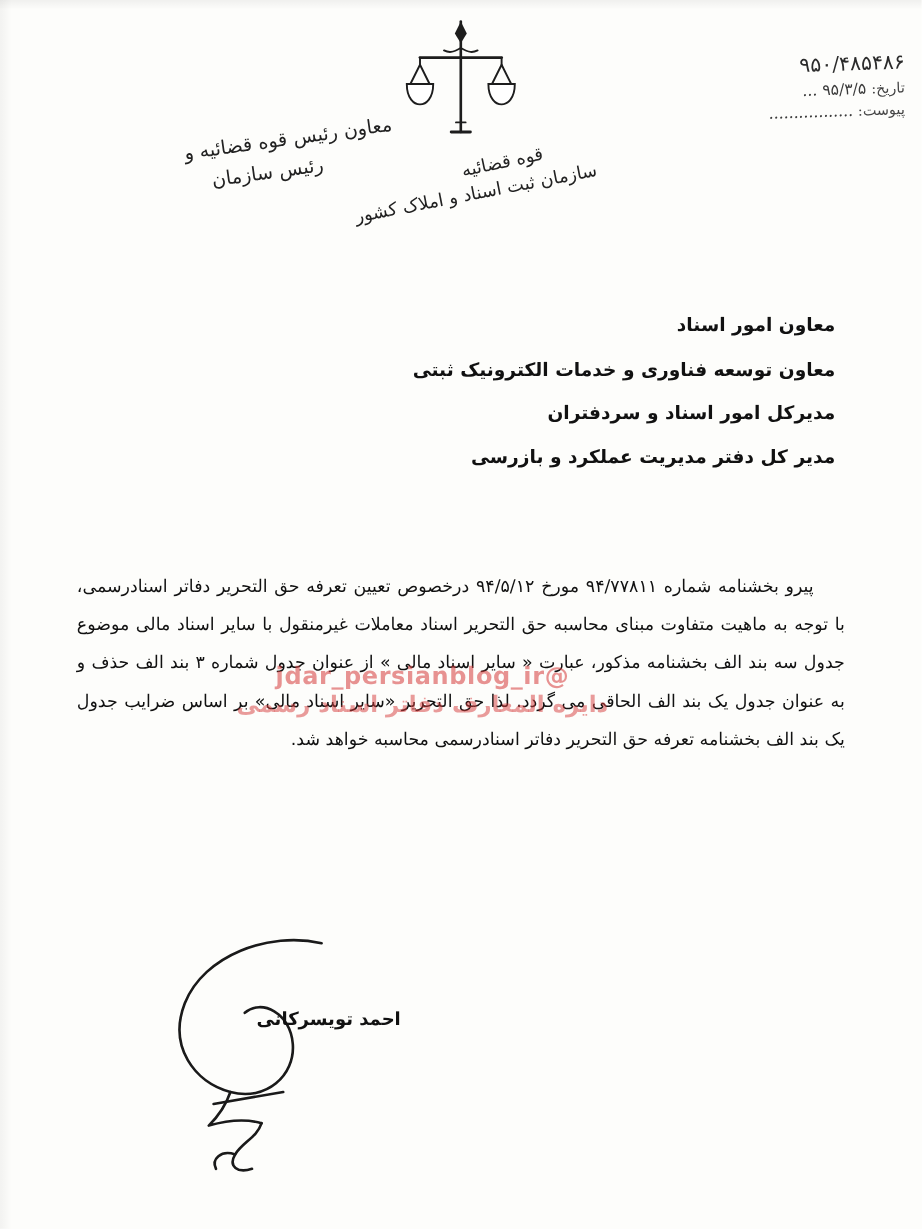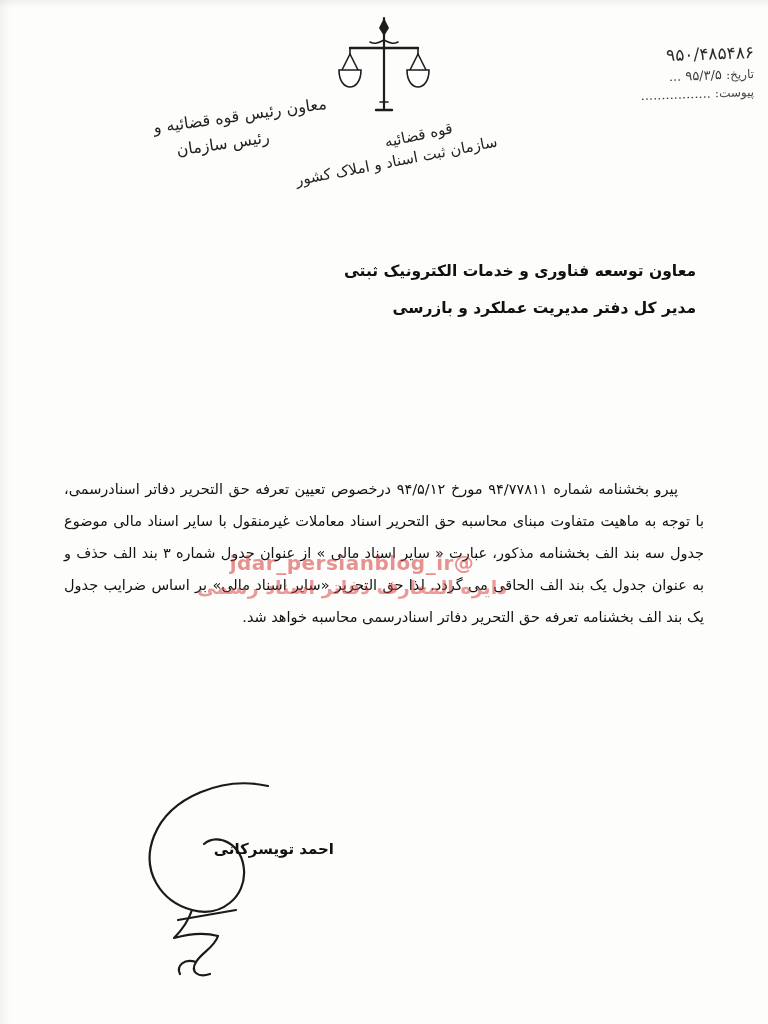--- a/index.html
+++ b/index.html
@@ -277,21 +277,23 @@
     </div>
 
     <div class="signer-title">
       <div class="l1">معاون رئیس قوه قضائیه و</div>
       <div class="l2">رئیس سازمان</div>
     </div>
 
   </div>
 
   <div class="addressees">
+    <div class="addressee">معاون امور اسناد</div>
     <div class="addressee">معاون توسعه فناوری و خدمات الکترونیک ثبتی</div>
+    <div class="addressee">مدیرکل امور اسناد و سردفتران</div>
     <div class="addressee">مدیر کل دفتر مدیریت عملکرد و بازرسی</div>
   </div>
 
   <div class="body-text">
     <p class="para first">پیرو بخشنامه شماره ۹۴/۷۷۸۱۱ مورخ ۹۴/۵/۱۲ درخصوص تعیین تعرفه حق التحریر دفاتر اسنادرسمی، با توجه به ماهیت متفاوت مبنای محاسبه حق التحریر اسناد معاملات غیرمنقول با سایر اسناد مالی موضوع جدول سه بند الف بخشنامه مذکور، عبارت « سایر اسناد مالی » از عنوان جدول شماره ۳ بند الف حذف و به عنوان جدول یک بند الف الحاقی می گردد. لذا حق التحریر «سایر اسناد مالی» بر اساس ضرایب جدول یک بند الف بخشنامه تعرفه حق التحریر دفاتر اسنادرسمی محاسبه خواهد شد.</p>
   </div>
 
   <div class="watermark wm-1">@jdar_persianblog_ir</div>
   <div class="watermark wm-2">دایره المعارف دفاتر اسناد رسمی</div>
 

